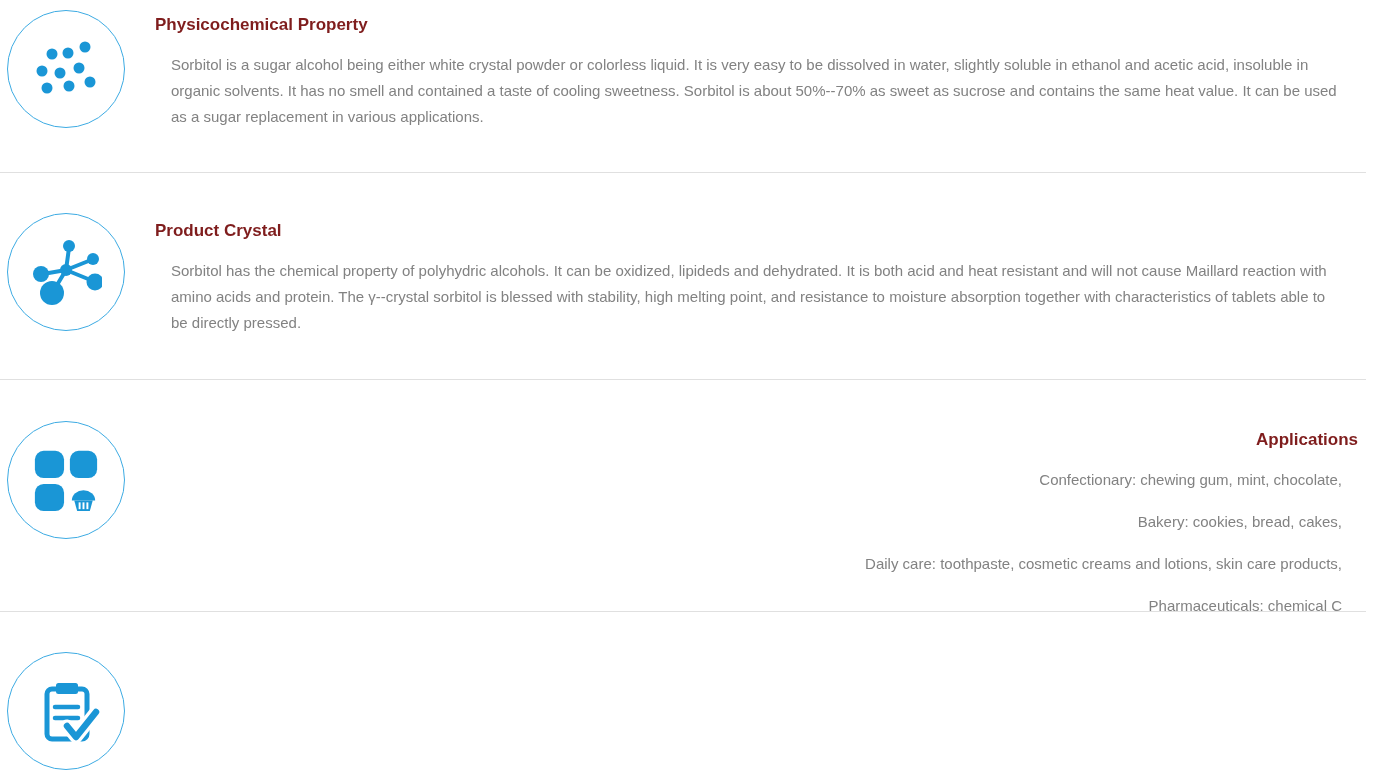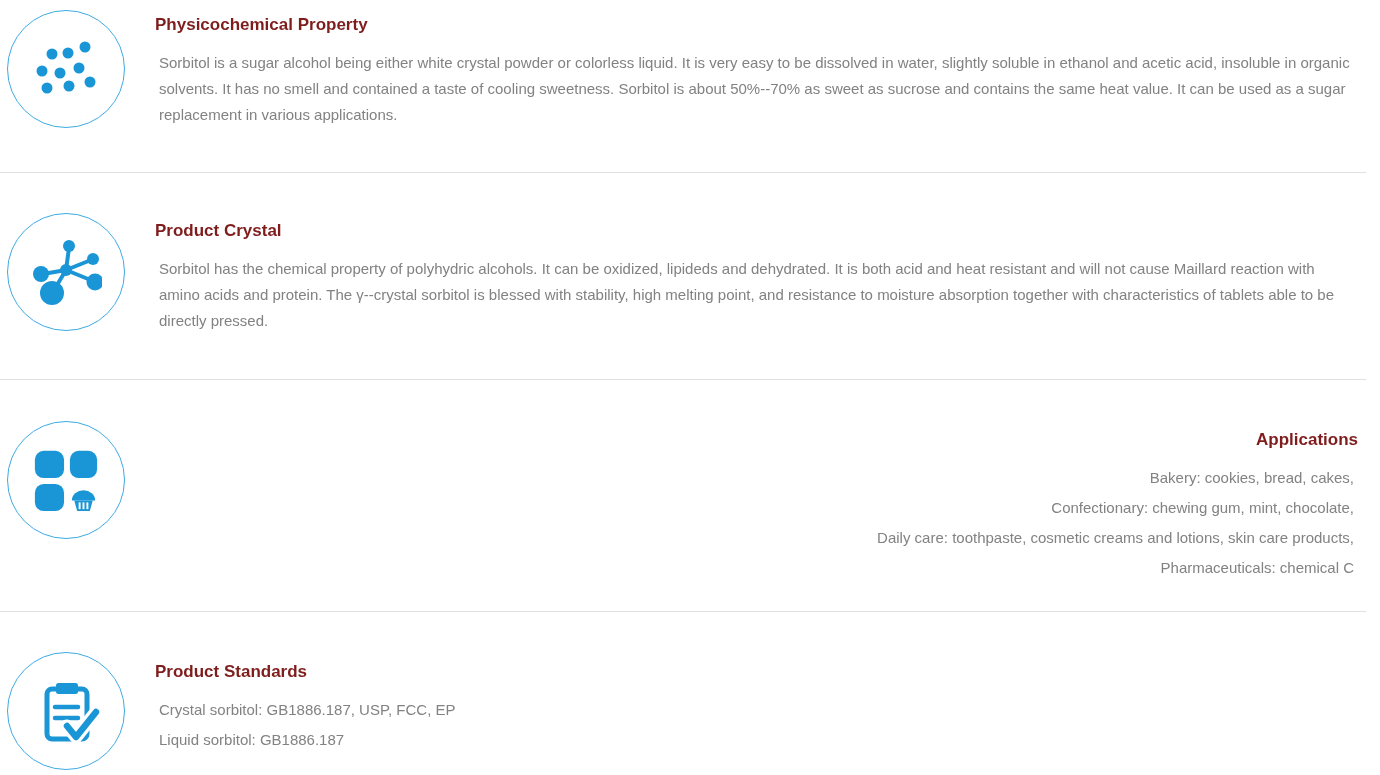--- a/index.html
+++ b/index.html
@@ -65,21 +65,21 @@
   .section-4 .text-col { padding-top: 49px; }
 
   h3.sec-title {
     margin: 0 0 14px 0;
     font-size: 17px;
     line-height: 22px;
     font-weight: bold;
     color: #7f1d1d;
   }
   .sec-body, .sec-line {
-    margin: 4px;
+    margin: 16px;
     font-size: 15px;
     line-height: 26px;
     color: #828282;
   }
 </style>
 </head>
 <body>
 
 <div class="page">
 
@@ -151,22 +151,22 @@
           <g stroke="#ffffff" stroke-width="2">
             <line x1="50" y1="59" x2="50" y2="66"></line>
             <line x1="54" y1="59" x2="54" y2="66"></line>
             <line x1="58" y1="59" x2="58" y2="66"></line>
           </g>
         </svg>
       </div>
     </div>
     <div class="text-col">
       <h3 class="sec-title">Applications</h3>
+      <div class="sec-line">Confectionary: chewing gum, mint, chocolate,</div>
       <div class="sec-line">Bakery: cookies, bread, cakes,</div>
-      <div class="sec-line">Confectionary: chewing gum, mint, chocolate,</div>
       <div class="sec-line">Daily care: toothpaste, cosmetic creams and lotions, skin care products,</div>
       <div class="sec-line">Pharmaceuticals: chemical C</div>
     </div>
     <div class="divider"></div>
   </div>
 
   <div class="section section-4">
     <div class="icon-col">
       <div class="icon-circle">
         <svg width="72" height="72" viewBox="0 0 72 72">
@@ -174,20 +174,15 @@
           <rect x="26" y="8" width="22" height="11" rx="2.5" fill="#1a96d6"></rect>
           <g stroke="#1a96d6" stroke-width="4.5" stroke-linecap="round">
             <line x1="25" y1="32" x2="48" y2="32"></line>
             <line x1="25" y1="43" x2="48" y2="43"></line>
           </g>
           <polyline points="37,51 46,62 66,37" fill="none" stroke="#ffffff" stroke-width="13" stroke-linecap="round" stroke-linejoin="round"></polyline>
           <polyline points="37,51 46,62 66,37" fill="none" stroke="#1a96d6" stroke-width="6.5" stroke-linecap="round" stroke-linejoin="round"></polyline>
         </svg>
       </div>
     </div>
-    <div class="text-col">
-      <h3 class="sec-title">Product Standards</h3>
-      <div class="sec-line">Crystal sorbitol: GB1886.187, USP, FCC, EP</div>
-      <div class="sec-line">Liquid sorbitol: GB1886.187</div>
-    </div>
   </div>
 
 </div>
 
 </body></html>

